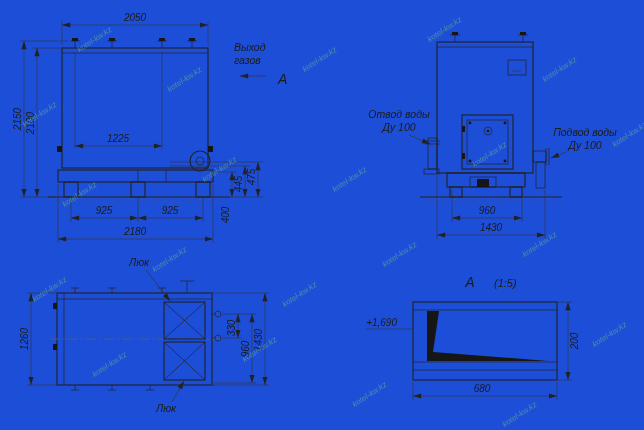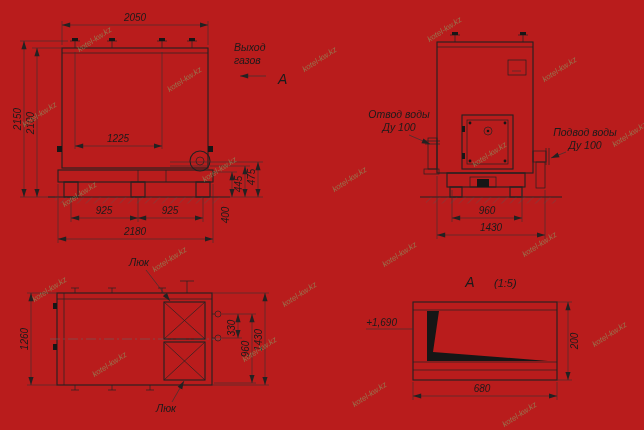--- a/index.html
+++ b/index.html
@@ -1,16 +1,16 @@
 <!DOCTYPE html>
 <html><head>
 <meta charset="utf-8">
 <style>
   html,body{margin:0;padding:0;background:#fff;}
-  .canvas{position:relative;width:644px;height:430px;background:#b91c1c;overflow:hidden;
+  .canvas{position:relative;width:644px;height:430px;background:#1d4ed8;overflow:hidden;
           font-family:"Liberation Sans",sans-serif;}
   .canvas svg{position:absolute;left:0;top:0;}
   svg text{font-family:"Liberation Sans",sans-serif;font-style:italic;fill:#1b1b1b;}
   .dim{font-size:10px;}
   .lbl{font-size:10.5px;}
   .big{font-size:14px;}
   .med{font-size:11px;}
   .s{stroke:#222;stroke-width:1.1;fill:none;}
   .s2{stroke:#222;stroke-width:.7;fill:none;}
   .t{stroke:#333;stroke-width:.6;fill:none;}

